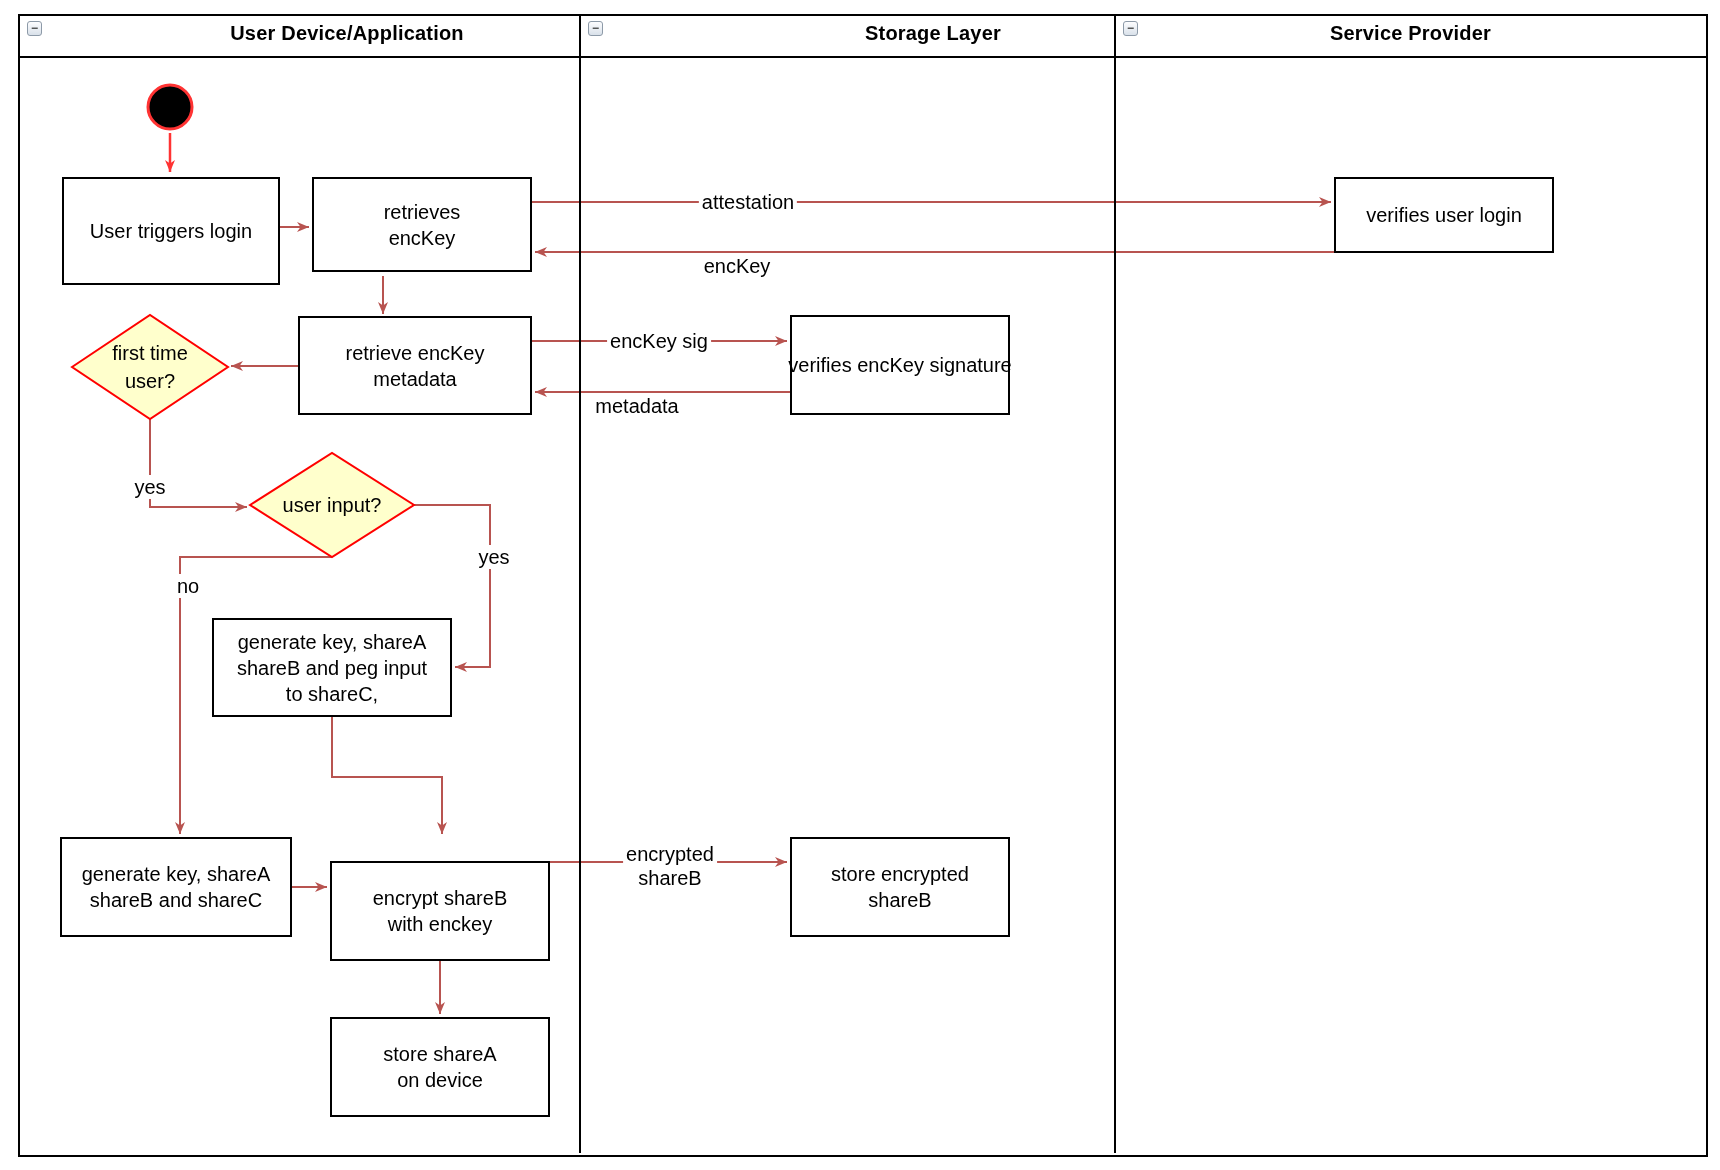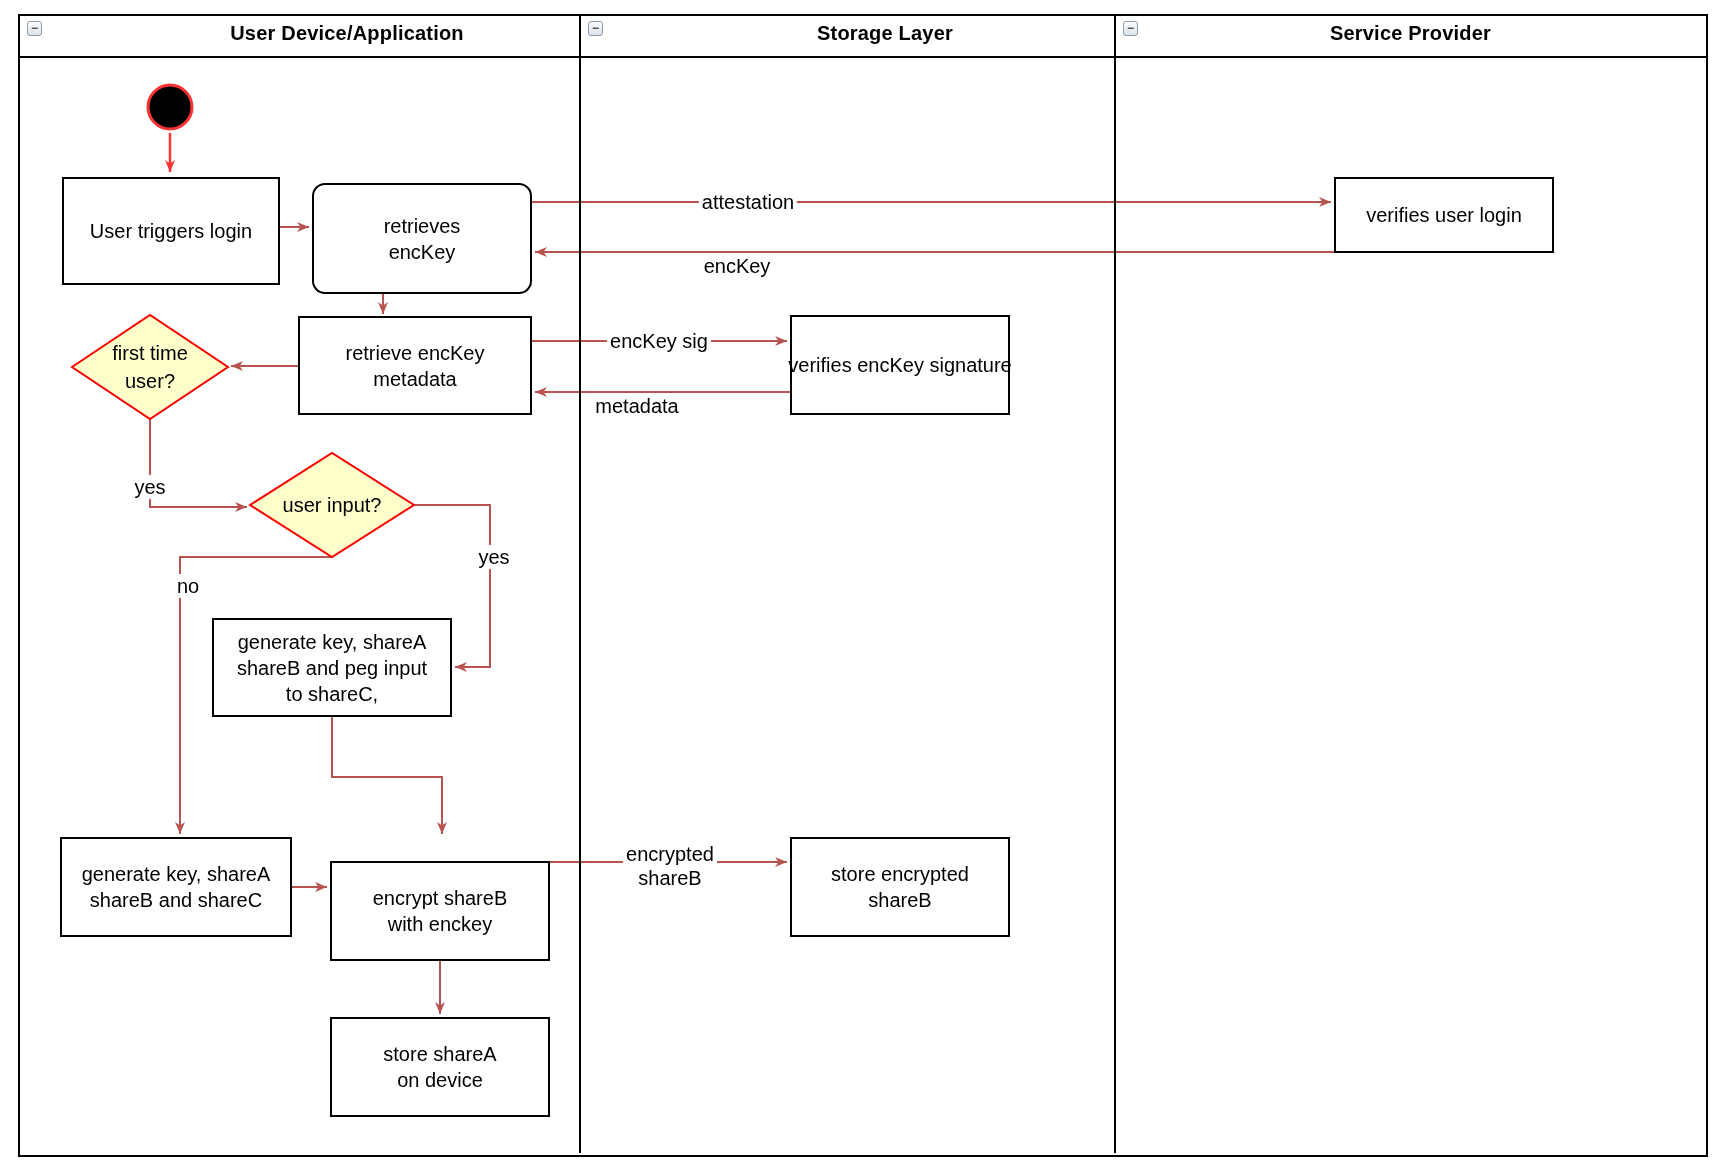--- a/index.html
+++ b/index.html
@@ -79,31 +79,31 @@
     <polygon points="72,367 150,315 228,367 150,419" fill="#ffffcc" stroke="#ff0000" stroke-width="2"></polygon>
     <polygon points="250,505 332,453 414,505 332,557" fill="#ffffcc" stroke="#ff0000" stroke-width="2"></polygon>
   </svg>
 
   <div class="frame" style="left:18px;top:14px;width:1686px;height:1139px;"></div>
   <div class="hline" style="left:18px;top:56px;width:1688px;"></div>
   <div class="vline" style="left:579px;top:14px;height:1139px;"></div>
   <div class="vline" style="left:1114px;top:14px;height:1139px;"></div>
 
   <div class="lane-title" style="left:18px;width:562px;padding-left:48px;">User Device/Application</div>
-  <div class="lane-title" style="left:580px;width:610px;">Storage Layer</div>
+  <div class="lane-title" style="left:580px;width:610px;padding-left:48px;">Storage Layer</div>
   <div class="lane-title" style="left:1115px;width:591px;">Service Provider</div>
 
   <div class="collapse" style="left:27px;top:21px;">−</div>
   <div class="collapse" style="left:588px;top:21px;">−</div>
   <div class="collapse" style="left:1123px;top:21px;">−</div>
 
   <div class="node" style="left:62px;top:177px;width:218px;height:108px;">
     <span>User triggers login</span>
   </div>
-  <div class="node" style="left:312px;top:183px;width:220px;height:111px;border-radius:13px;">
+  <div class="node" style="left:312px;top:177px;width:220px;height:95px;">
     <span>retrieves
 encKey</span>
   </div>
   <div class="node" style="left:298px;top:316px;width:234px;height:99px;">
     <span>retrieve encKey
 metadata</span>
   </div>
   <div class="node" style="left:212px;top:618px;width:240px;height:99px;">
     <span>generate key, shareA
 shareB and peg input

